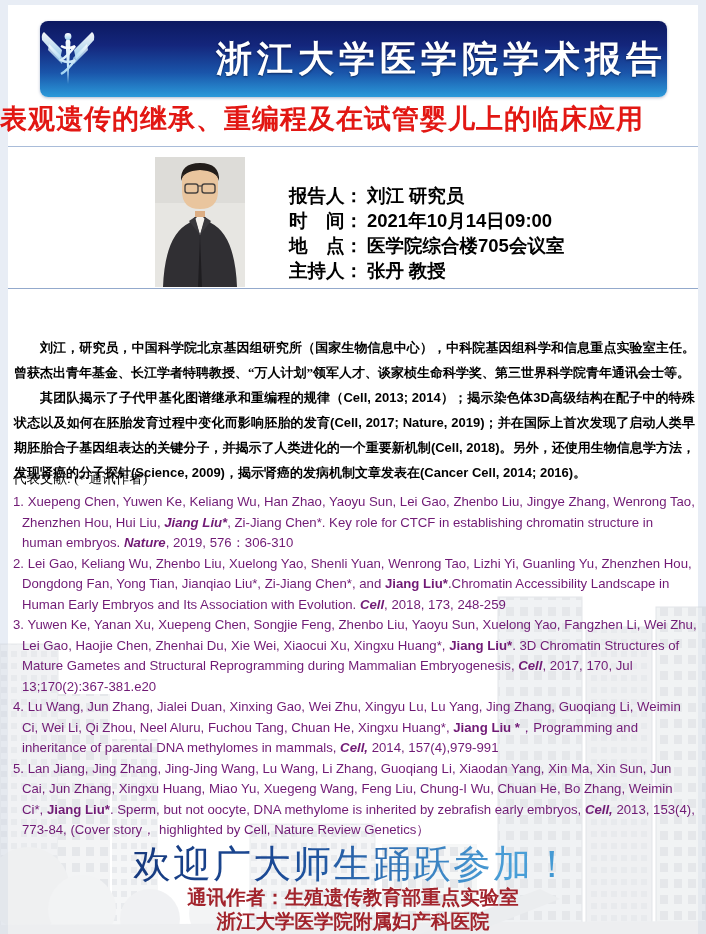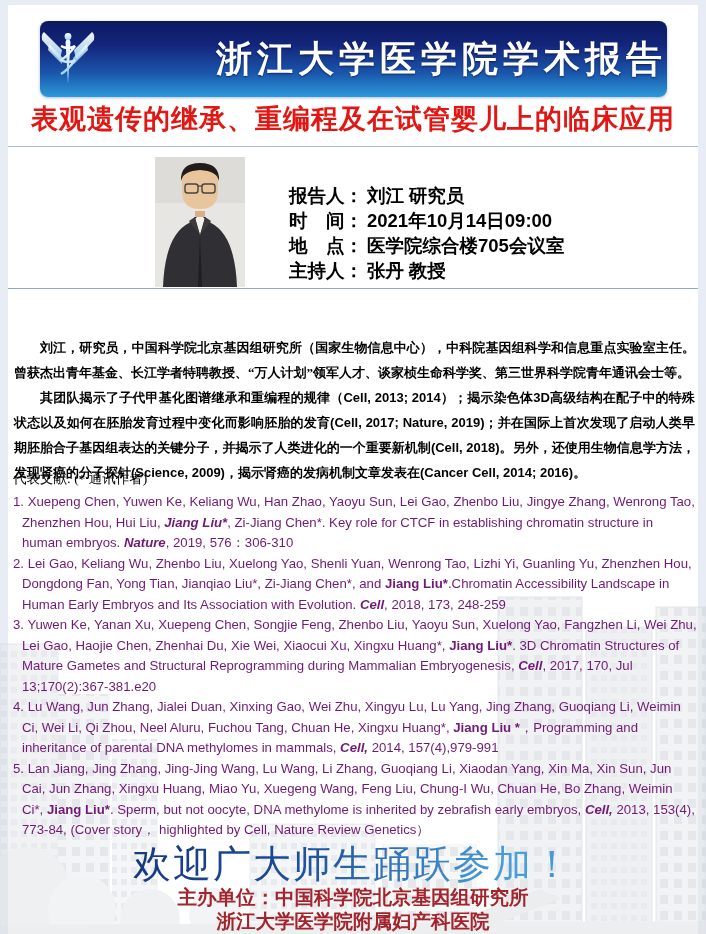--- a/index.html
+++ b/index.html
@@ -20,21 +20,21 @@
     display:flex; align-items:center; justify-content:space-between; gap:16px;
     box-shadow:0 1px 3px rgba(30,60,120,.35);
   }
   .banner-title{
     color:#ffffff; font-size:36px; font-weight:bold; letter-spacing:5px;
     text-shadow:0 1px 2px rgba(0,0,30,.55);
     font-family:"Liberation Sans", sans-serif; white-space:nowrap;
   }
   
   .lecture-title{
-    left:0; top:101px; width:706px; text-align:center;
+    left:0; top:101px; width:638px; text-align:center;
     font-size:27px; font-weight:bold; color:#e21713; letter-spacing:1px; white-space:nowrap;
   }
   .divider{height:1px; left:8px; right:8px; background:#a9bcd9;}
   .d1{top:146px;} .d2{top:288px; background:#93a9cc;}
 
   
   .photo{left:155px; top:157px; width:90px; height:130px; overflow:hidden; background:#e9e8e4;}
   .speaker-lines{
     left:289px; top:161px; height:122px; display:flex; flex-direction:column; justify-content:flex-end;
     font-size:18.5px; font-weight:600;
@@ -175,16 +175,16 @@
   <ol class="layer refs" id="refs">
       <li><span>1. </span><span>Xuepeng Chen, Yuwen Ke, Keliang Wu, Han Zhao, Yaoyu Sun, Lei Gao, Zhenbo Liu, Jingye Zhang, Wenrong Tao, Zhenzhen Hou, Hui Liu, </span><span class="sb" style="font-weight: bold; font-style: italic;">Jiang Liu*</span><span>, Zi-Jiang Chen*. Key role for CTCF in establishing chromatin structure in human embryos. </span><span class="sb" style="font-weight: bold; font-style: italic;">Nature</span><span>, 2019, 576：306-310</span></li>
       <li><span>2. </span><span>Lei Gao, Keliang Wu, Zhenbo Liu, Xuelong Yao, Shenli Yuan, Wenrong Tao, Lizhi Yi, Guanling Yu, Zhenzhen Hou, Dongdong Fan, Yong Tian, Jianqiao Liu*, Zi-Jiang Chen*,  and </span><span class="sb" style="font-weight: bold;">Jiang Liu*</span><span>.Chromatin Accessibility Landscape in Human Early Embryos and Its Association with Evolution. </span><span class="sb" style="font-weight: bold; font-style: italic;">Cell</span><span>, 2018, 173, 248-259</span></li>
       <li><span>3. </span><span>Yuwen Ke, Yanan Xu, Xuepeng Chen, Songjie Feng, Zhenbo Liu, Yaoyu Sun, Xuelong Yao, Fangzhen Li, Wei Zhu, Lei Gao, Haojie Chen, Zhenhai Du, Xie Wei, Xiaocui Xu, Xingxu Huang*, </span><span class="sb" style="font-weight: bold;">Jiang Liu*</span><span>. 3D Chromatin Structures of Mature Gametes and Structural Reprogramming during Mammalian Embryogenesis, </span><span class="sb" style="font-weight: bold; font-style: italic;">Cell</span><span>, 2017, 170, Jul 13;170(2):367-381.e20</span></li>
       <li><span>4. </span><span>Lu Wang, Jun Zhang, Jialei Duan, Xinxing Gao, Wei Zhu, Xingyu Lu, Lu Yang, Jing Zhang, Guoqiang Li, Weimin Ci, Wei Li, Qi Zhou, Neel Aluru, Fuchou Tang, Chuan He, Xingxu Huang*, </span><span class="sb" style="font-weight: bold;">Jiang Liu *</span><span>，Programming and inheritance of parental DNA methylomes in mammals, </span><span class="sb" style="font-weight: bold; font-style: italic;">Cell,</span><span> 2014, 157(4),979-991</span></li>
       <li><span>5. </span><span>Lan Jiang, Jing Zhang, Jing-Jing Wang, Lu Wang, Li Zhang, Guoqiang Li, Xiaodan Yang, Xin Ma, Xin Sun, Jun Cai, Jun Zhang, Xingxu Huang, Miao Yu, Xuegeng Wang, Feng Liu, Chung-I Wu, Chuan He, Bo Zhang, Weimin Ci*, </span><span class="sb" style="font-weight: bold;">Jiang Liu*</span><span>.  Sperm, but not oocyte, DNA methylome is inherited by zebrafish early embryos, </span><span class="sb" style="font-weight: bold; font-style: italic;">Cell,</span><span> 2013, 153(4), 773-84, (Cover story，  highlighted by Cell, Nature Review Genetics）</span></li>
     </ol>
 
   <div class="layer welcome">欢迎广大师生踊跃参加！</div>
   <div class="layer organizers">
-    <div>主办单位：中国科学院北京基因组研究所</div>
+    <div>通讯作者：生殖遗传教育部重点实验室</div>
     <div>浙江大学医学院附属妇产科医院</div>
   </div>
 </div>
 
 </body></html>

